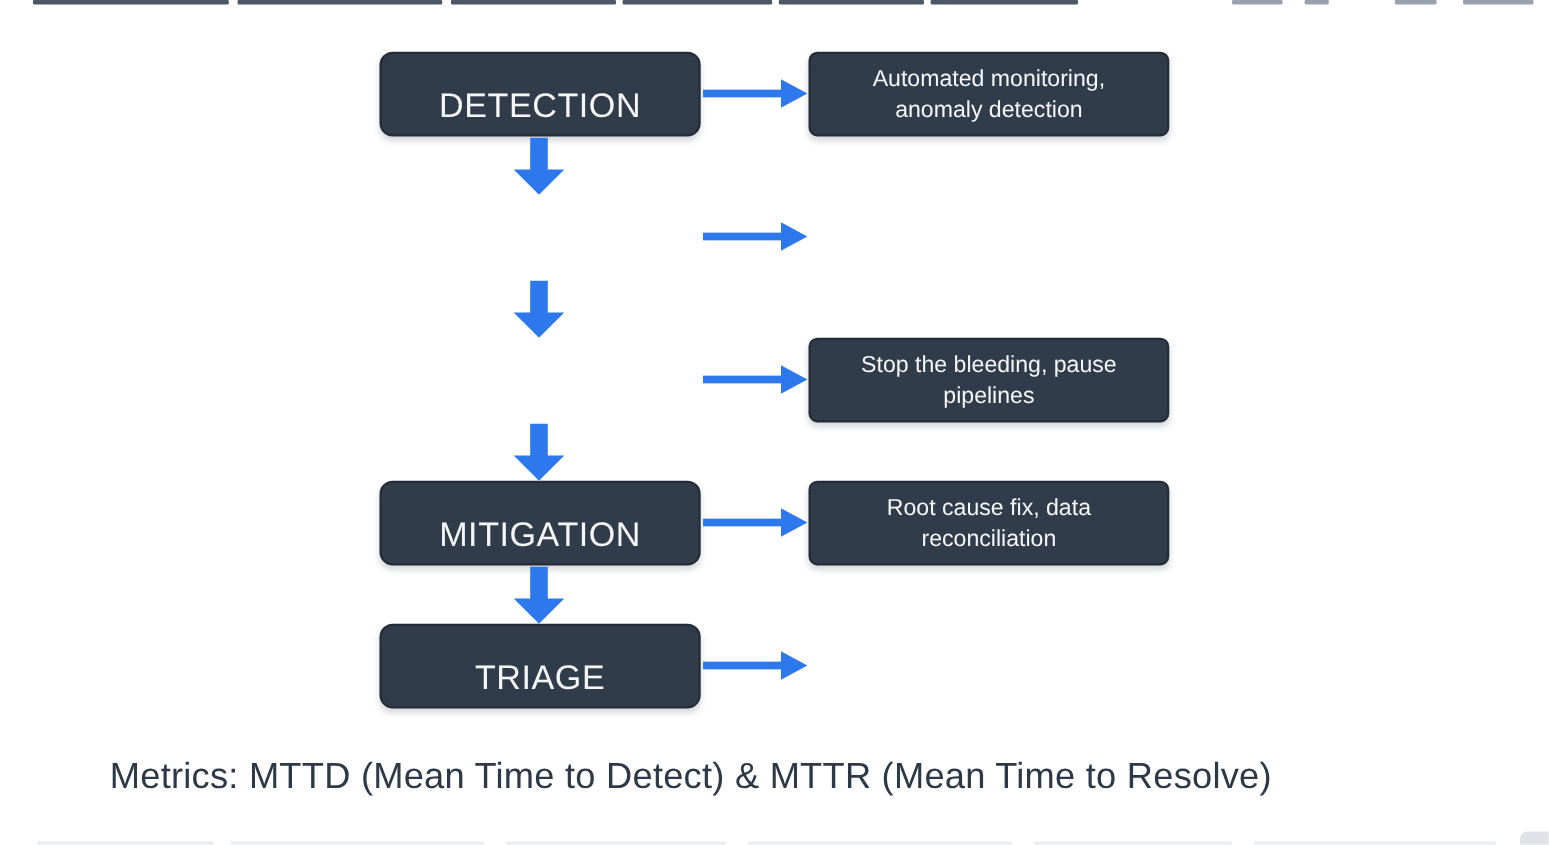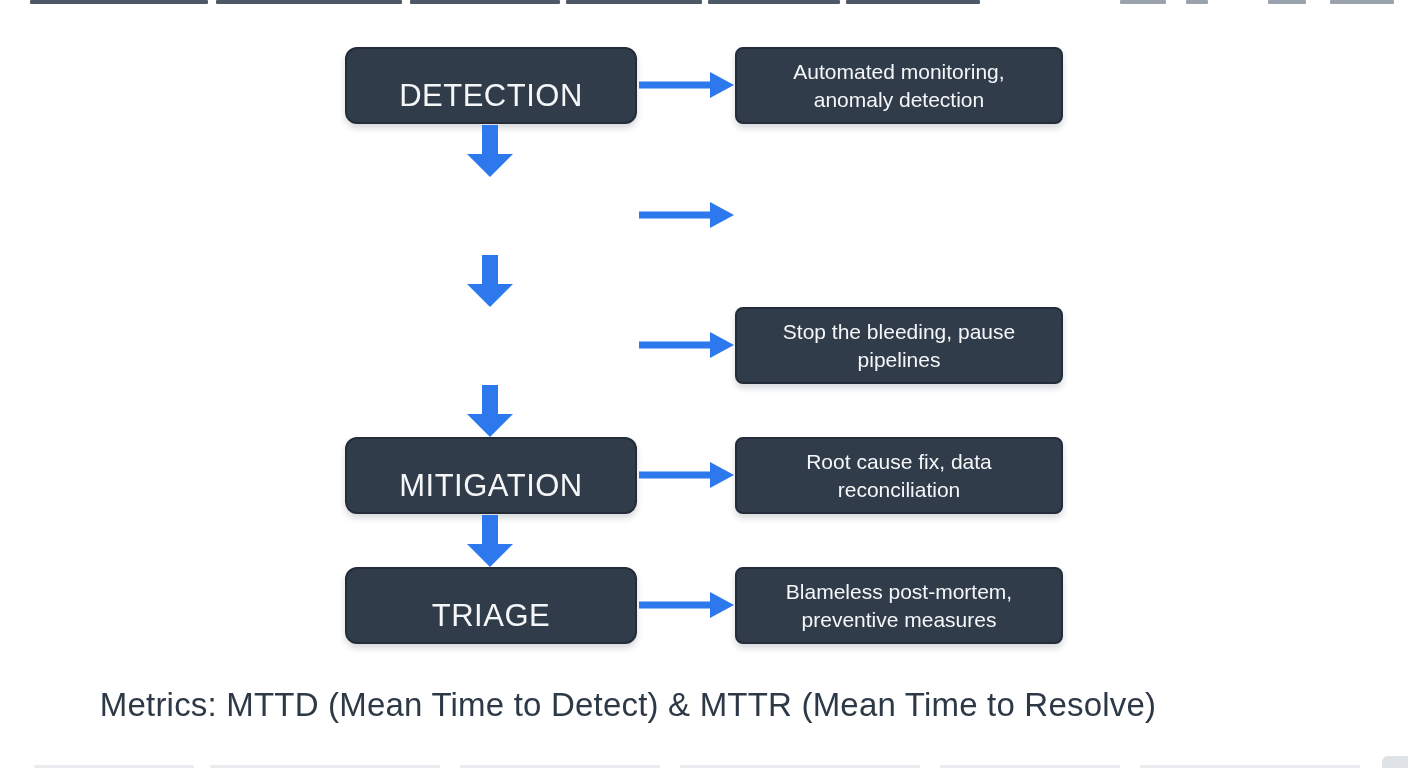--- a/index.html
+++ b/index.html
@@ -152,23 +152,20 @@
     <polygon points="0,29 46,29 23,52" fill="currentColor"></polygon>
   </svg>
 
   <div class="step-box r4">
     <span class="label">TRIAGE</span>
   </div>
   <svg class="h-arrow r4" viewBox="0 0 95 30">
     <rect x="0" y="11.5" width="73" height="7" fill="currentColor"></rect>
     <polygon points="71,2 95,15 71,28" fill="currentColor"></polygon>
   </svg>
-  <div class="desc-box r4">
-    <span class="desc">Blameless post-mortem, preventive measures</span>
-  </div>
 
   <div class="metrics">Metrics: MTTD (Mean Time to Detect) &amp; MTTR (Mean Time to Resolve)</div>
 
   <div>
     <div class="edge-seg bottom" style="left:34px;width:160px;"></div>
     <div class="edge-seg bottom" style="left:210px;width:230px;"></div>
     <div class="edge-seg bottom" style="left:460px;width:200px;"></div>
     <div class="edge-seg bottom" style="left:680px;width:240px;"></div>
     <div class="edge-seg bottom" style="left:940px;width:180px;"></div>
     <div class="edge-seg bottom" style="left:1140px;width:220px;"></div>

